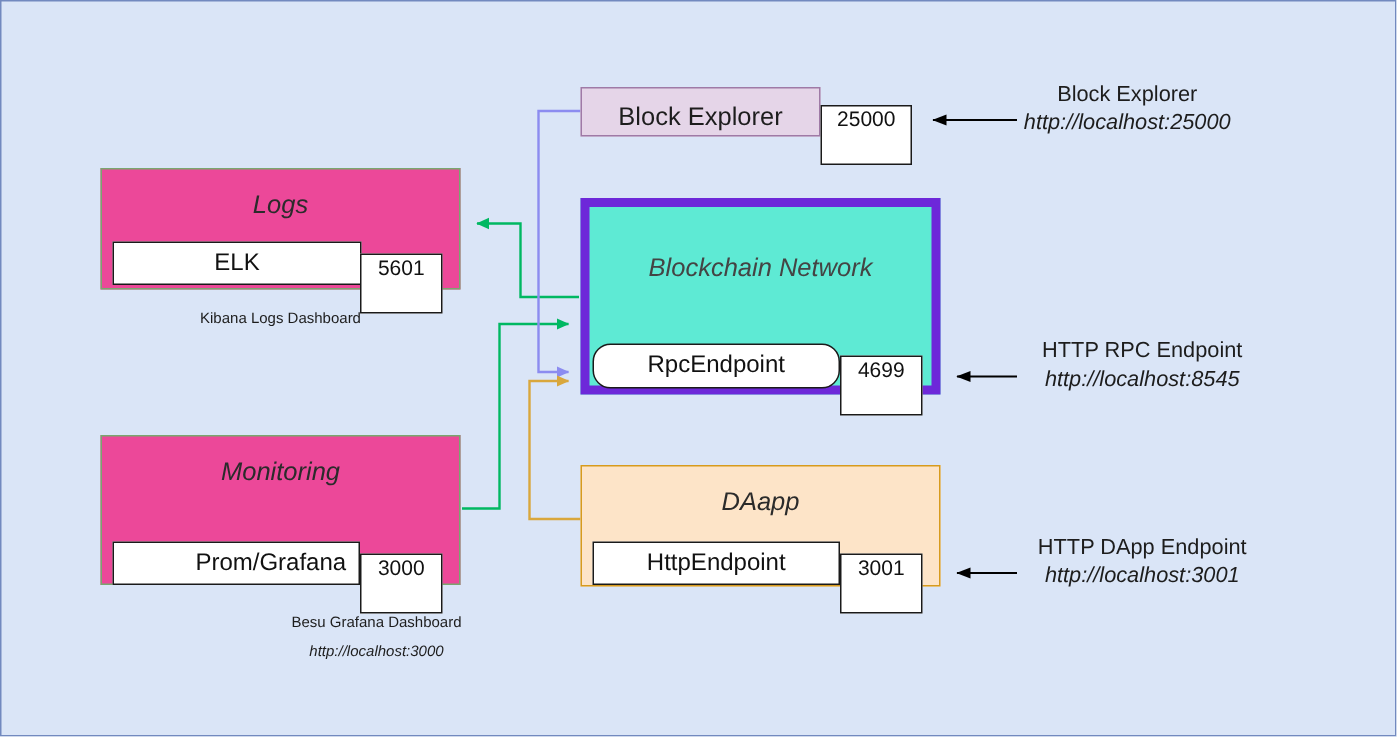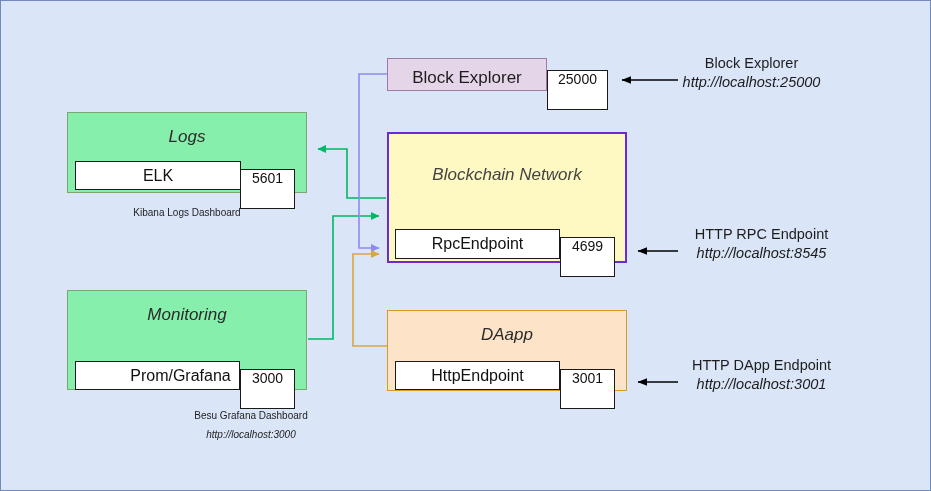--- a/index.html
+++ b/index.html
@@ -24,24 +24,24 @@
   .group-title{
     position:absolute;
     left:0;right:0;top:14px;
     text-align:center;
     font-style:italic;
     font-size:17px;
     color:#2b2b2b;
     white-space:nowrap;
   }
   .group.logs,.group.monitoring{
-    background:#86efac;border:1px solid #7aa66f;
+    background:#ec4899;border:1px solid #7aa66f;
   }
   .group.chain{
-    background:#fef9c3;border:2px solid #6d28d9;
+    background:#5eead4;border:6px solid #6d28d9;
   }
   .group.dapp{
     background:#fde4c8;border:1px solid #d79b1e;
   }
   .group.explorer{
     background:#e5d5e8;border:1px solid #9f7aa6;
   }
   .group.explorer .group-title{
     top:9px;font-style:normal;font-size:17px;color:#1d1d1d;
   }
@@ -173,21 +173,21 @@
     <div class="tab right"></div>
   </div>
   <div class="annot" style="left:673px;top:53px;width:155px;">
     <span>Block Explorer</span>
     <span class="url">http://localhost:25000</span>
   </div>
 
   <div class="group chain" style="left:386px;top:131px;width:240px;height:131px;">
     <div class="group-title" style="top:31px;color:#444;">Blockchain Network</div>
   </div>
-  <div class="svc" style="left:394px;top:228px;width:165px;height:30px;">
+  <div class="svc" style="left:394px;top:228px;width:165px;height:30px;border-radius:12px;">
     <span>RpcEndpoint</span>
   </div>
   <div class="port" style="left:559px;top:236px;width:55px;">
     <div class="tab"></div>
     <div class="num">4699</div>
     <div class="tab right"></div>
   </div>
   <div class="annot" style="left:683px;top:224px;width:155px;">
     <span>HTTP RPC Endpoint</span>
     <span class="url">http://localhost:8545</span>

